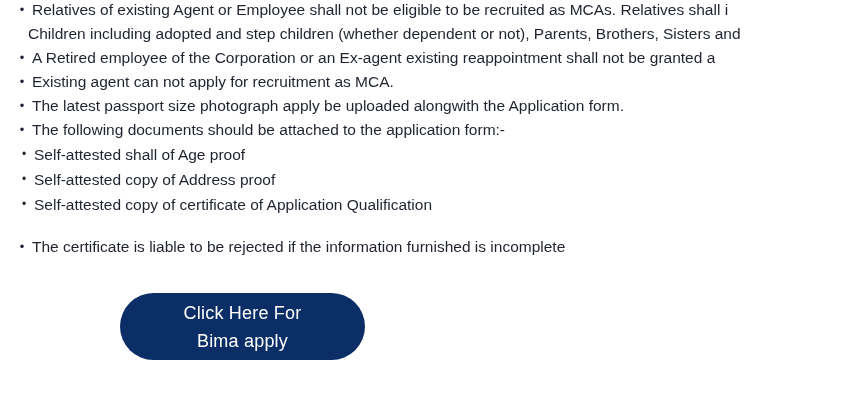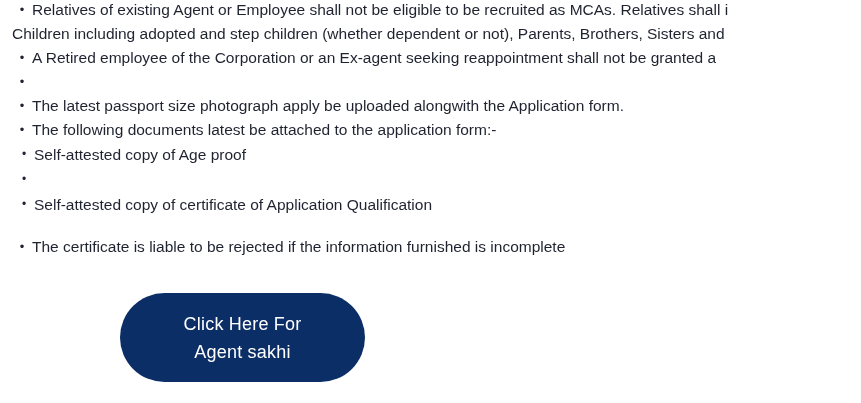--- a/index.html
+++ b/index.html
@@ -52,21 +52,21 @@
     display: flex;
     align-items: flex-start;
   }
   .intro .first-row .dot {
     flex: 0 0 auto;
     width: 20px;
     text-align: center;
     font-size: 13px;
   }
   .intro .cont {
-    margin-left: 0;
+    margin-left: 16px;
   }
   .top-clip {
     margin-top: -2px;
   }
   .sub-line {
     display: flex;
     align-items: flex-start;
     font-size: 15.5px;
     line-height: 25px;
     color: #1f2330;
@@ -81,21 +81,21 @@
     line-height: 25px;
   }
   .spacer-md { height: 18px; }
   .cta-wrap {
     position: absolute;
     left: 120px;
     top: 295px;
   }
   .cta-button {
     width: 245px;
-    height: 89px;
+    height: 67px;
     border: none;
     border-radius: 48px;
     background: #0c2e66;
     color: #ffffff;
     font-family: "Liberation Sans", sans-serif;
     font-size: 18px;
     line-height: 28px;
     font-weight: 400;
     letter-spacing: 0.2px;
     cursor: pointer;
@@ -115,58 +115,60 @@
   <div class="intro top-clip">
     <div class="first-row">
       <span class="dot">•</span>
       <span class="txt">Relatives of existing Agent or Employee shall not be eligible to be recruited as MCAs. Relatives shall i</span>
     </div>
     <div class="cont">Children including adopted and step children (whether dependent or not), Parents, Brothers, Sisters and</div>
   </div>
 
   <div class="bullet-line">
     <span class="dot">•</span>
-    <span class="txt">A Retired employee of the Corporation or an Ex-agent seeking reappointment shall not be granted a</span>
+    <span class="txt">A Retired employee of the Corporation or an Ex-agent existing reappointment shall not be granted a</span>
   </div>
 
   <div class="bullet-line">
     <span class="dot">•</span>
+    <span class="txt">Existing agent can not apply for recruitment as MCA.</span>
   </div>
 
   <div class="bullet-line">
     <span class="dot">•</span>
     <span class="txt">The latest passport size photograph apply be uploaded alongwith the Application form.</span>
   </div>
 
   <div class="bullet-line">
     <span class="dot">•</span>
-    <span class="txt">The following documents latest be attached to the application form:-</span>
+    <span class="txt">The following documents should be attached to the application form:-</span>
   </div>
 
   <div class="sub-line">
     <span class="dot">•</span>
-    <span class="txt">Self-attested copy of Age proof</span>
+    <span class="txt">Self-attested shall of Age proof</span>
   </div>
 
   <div class="sub-line">
     <span class="dot">•</span>
+    <span class="txt">Self-attested copy of Address proof</span>
   </div>
 
   <div class="sub-line">
     <span class="dot">•</span>
     <span class="txt">Self-attested copy of certificate of Application Qualification</span>
   </div>
 
   <div class="spacer-md"></div>
 
   <div class="bullet-line">
     <span class="dot">•</span>
     <span class="txt">The certificate is liable to be rejected if the information furnished is incomplete</span>
   </div>
 
   <div class="cta-wrap">
     <button class="cta-button">
       <span class="l1">Click Here For</span>
-      <span class="l2">Agent sakhi</span>
+      <span class="l2">Bima apply</span>
     </button>
   </div>
 
 </div>
 
 </body></html>

